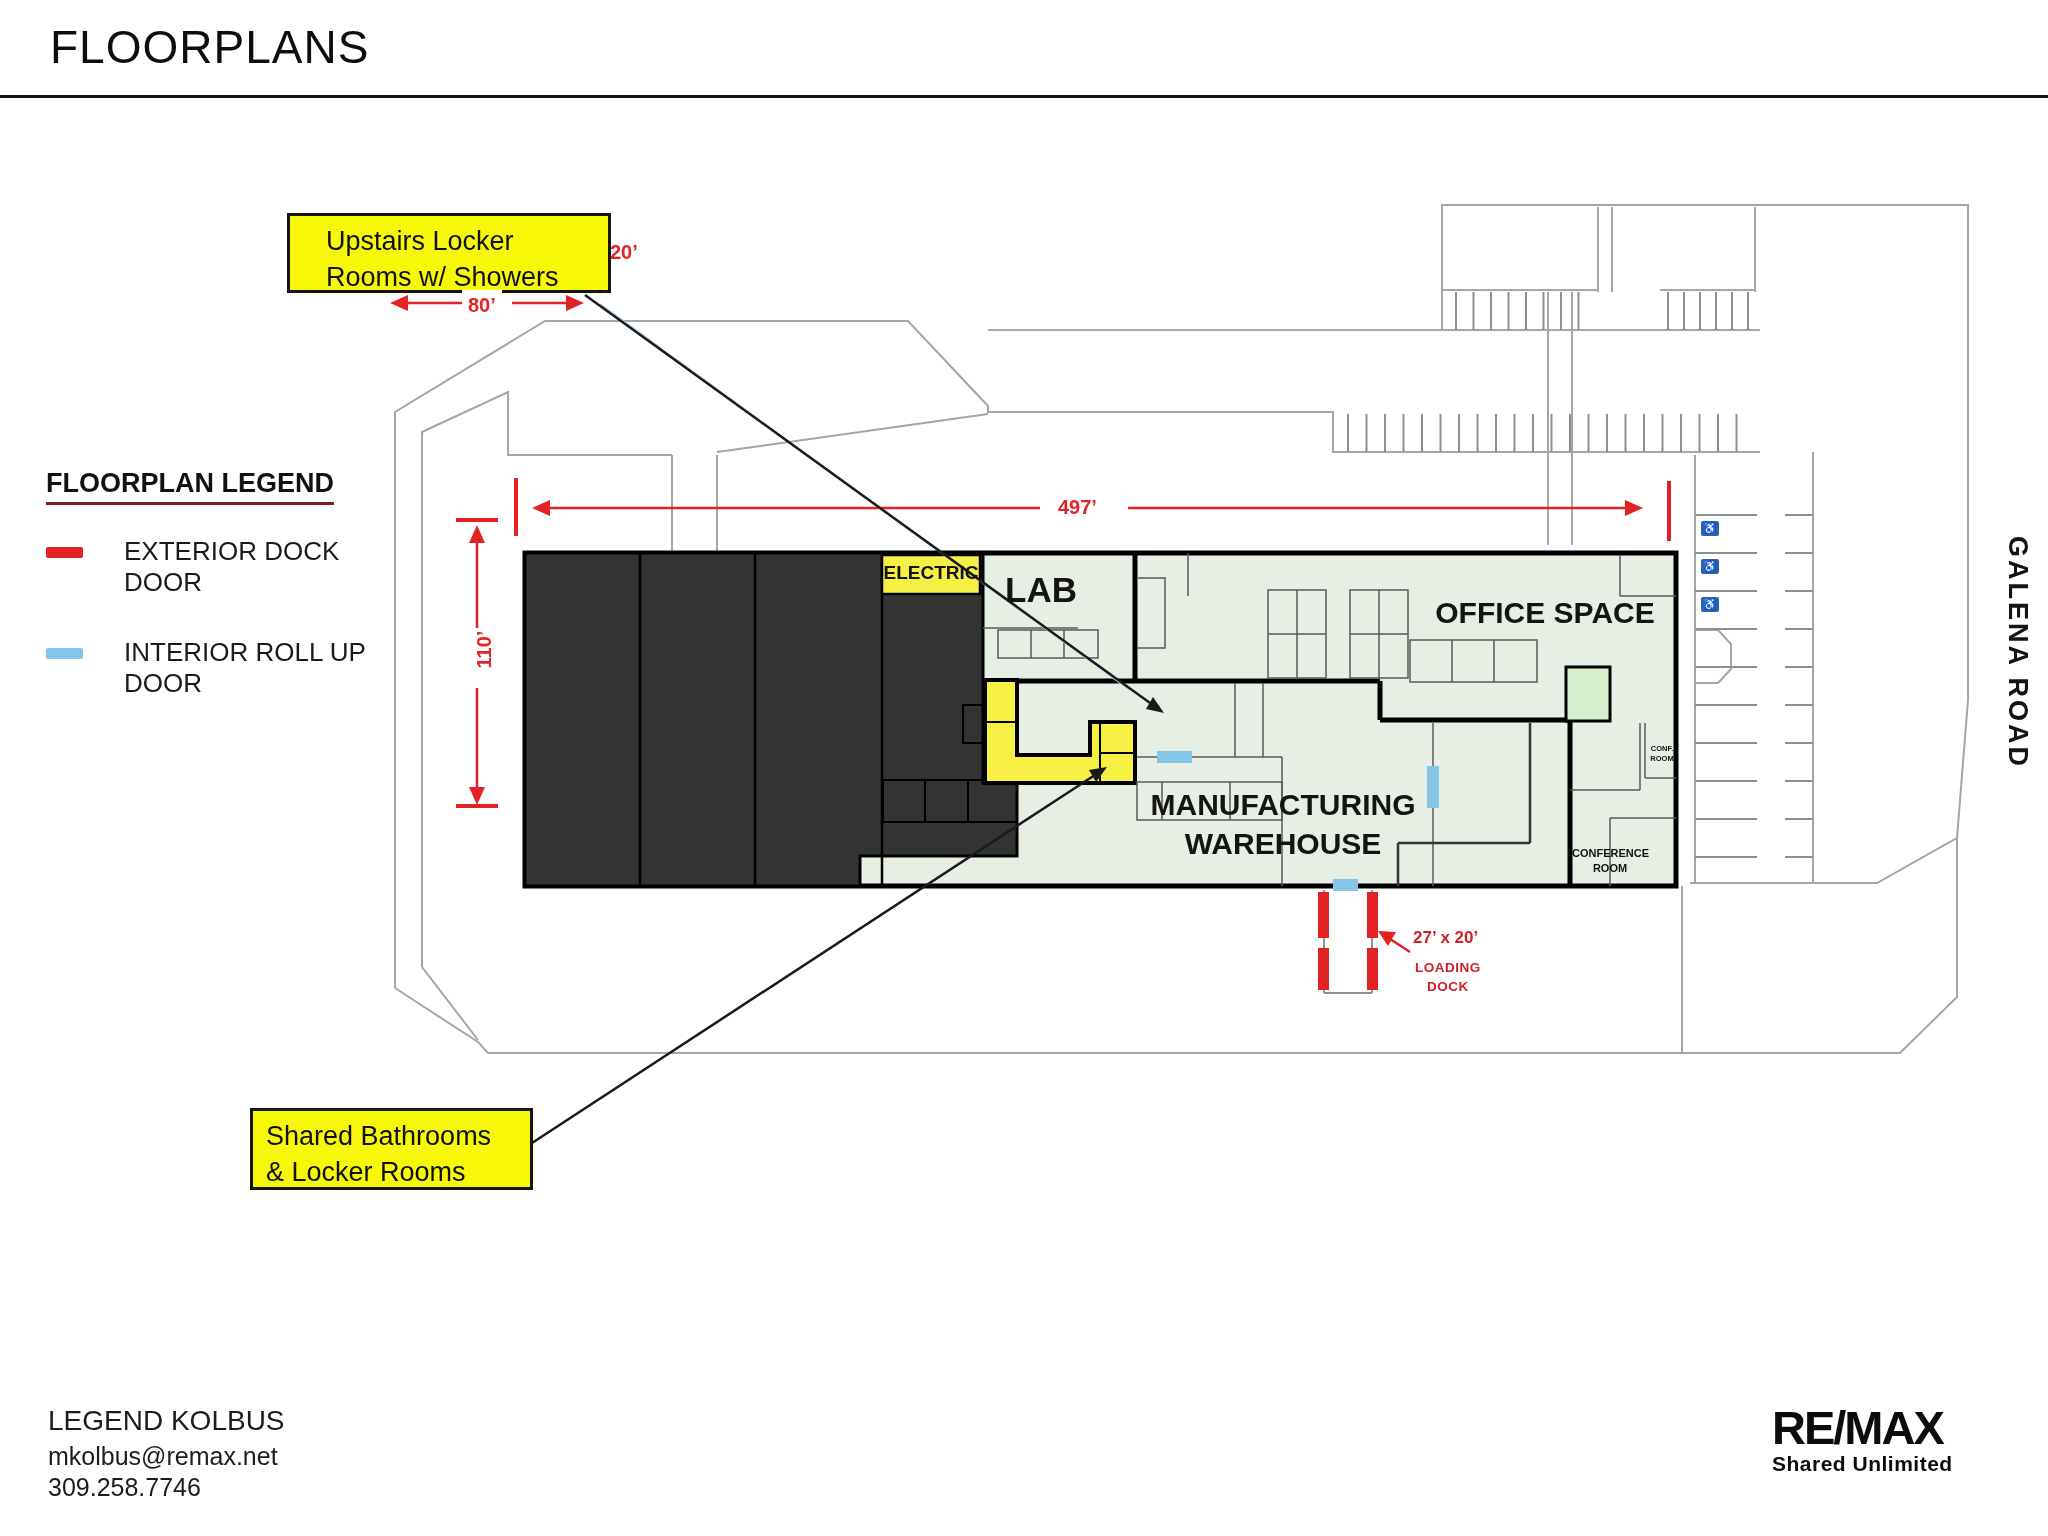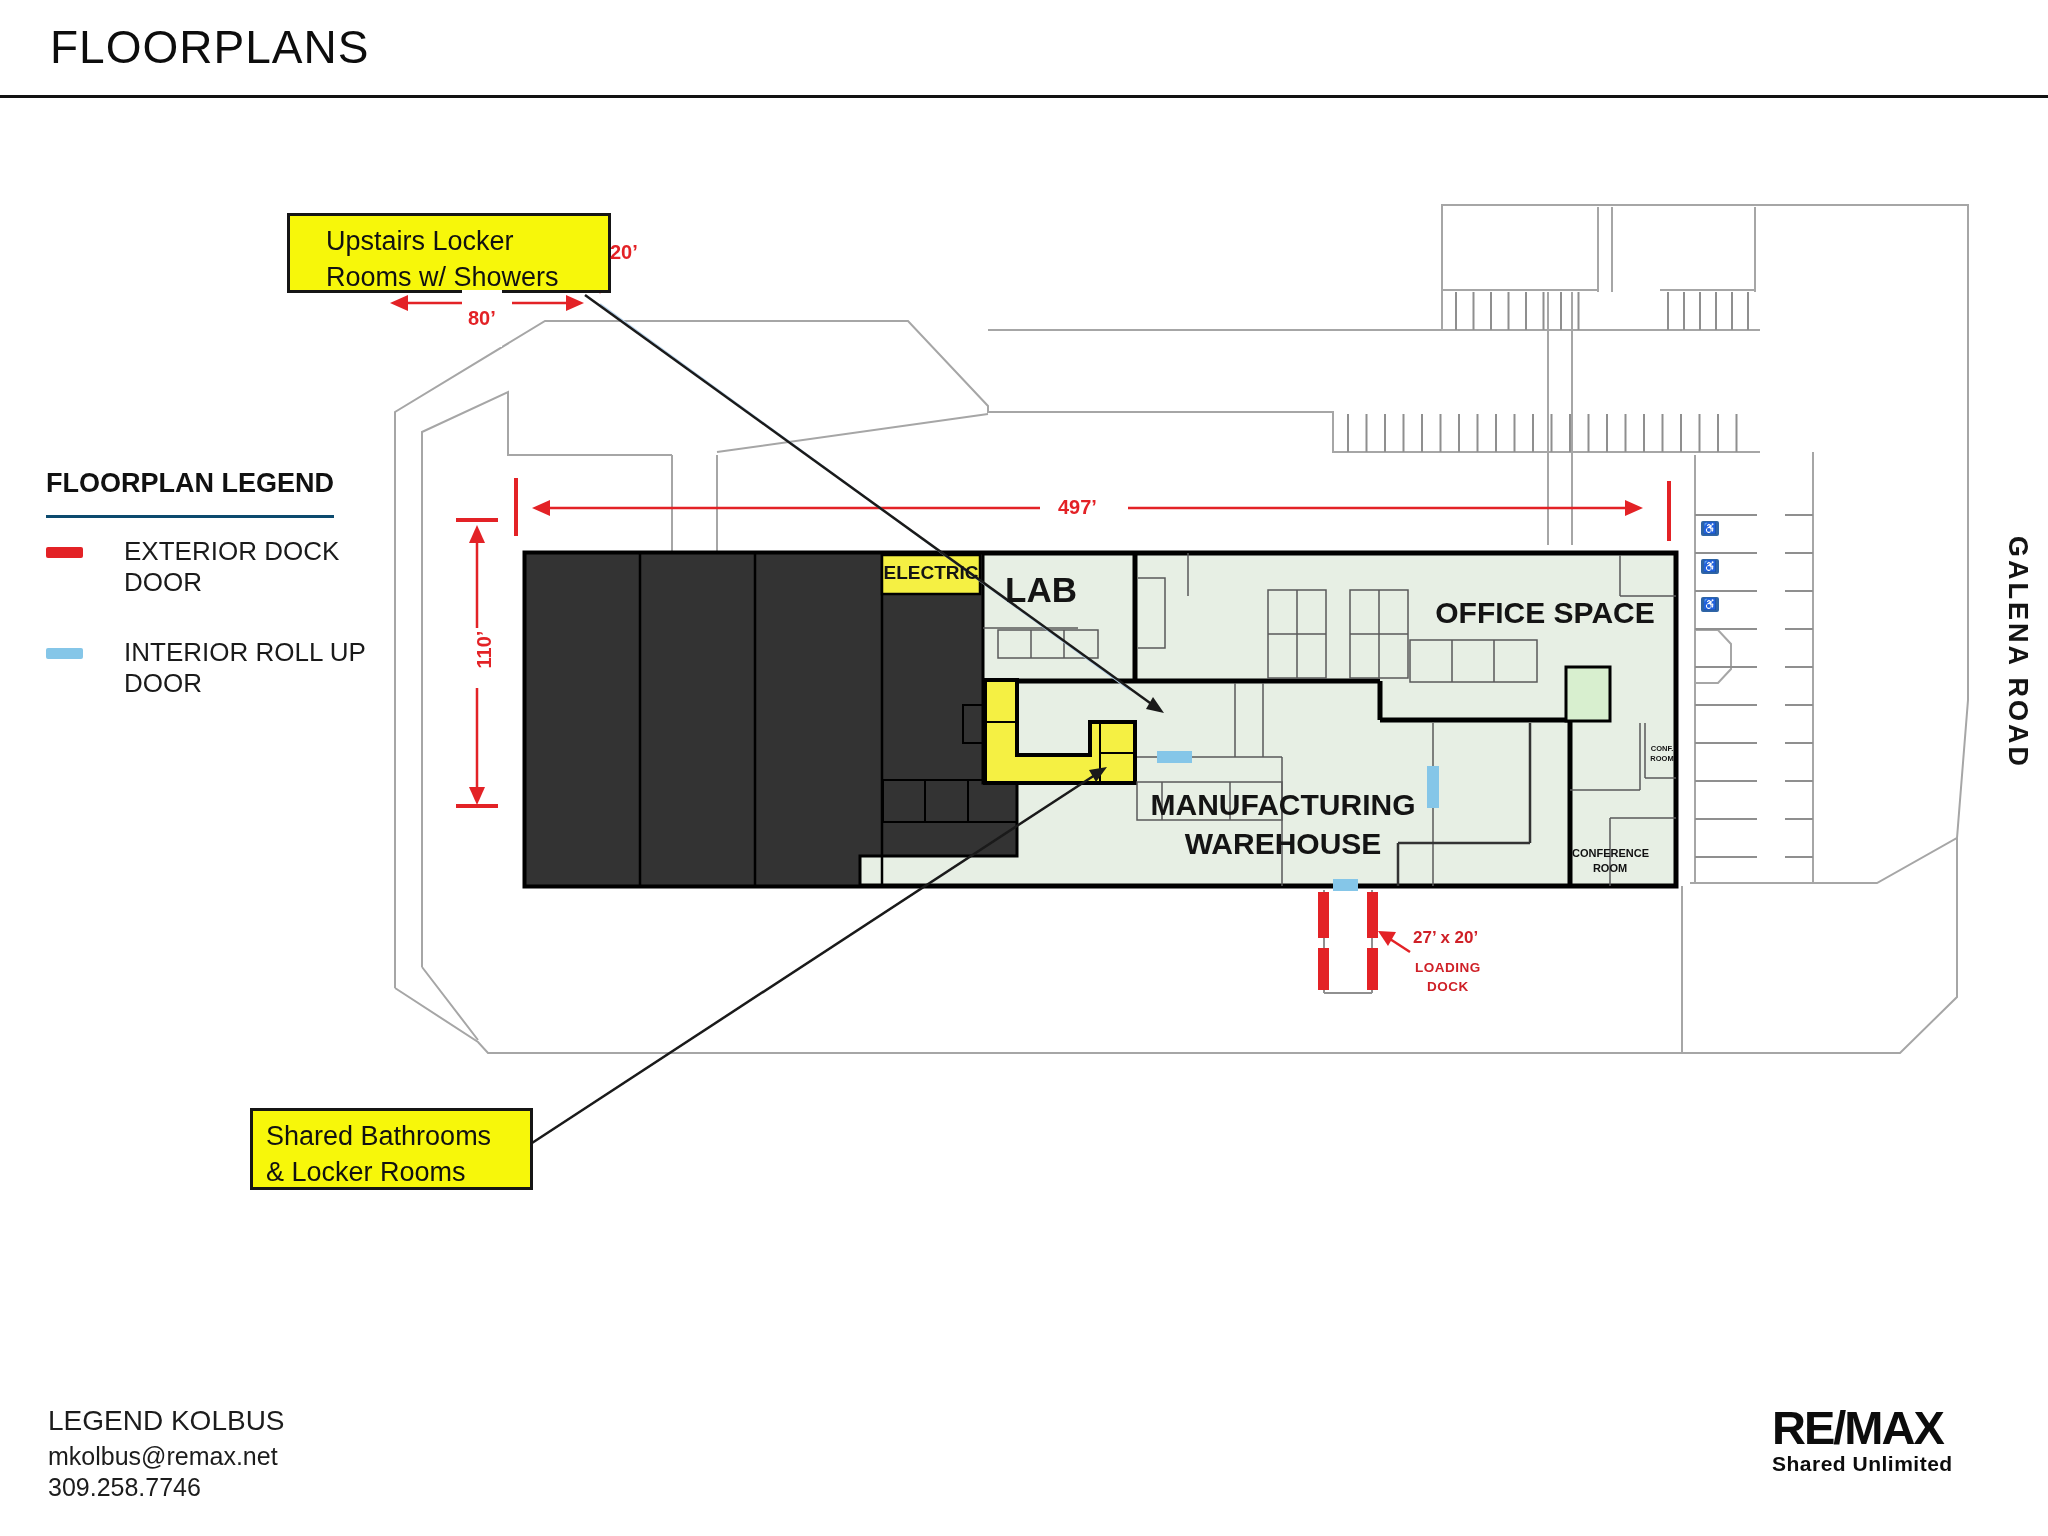--- a/index.html
+++ b/index.html
@@ -6,37 +6,37 @@
   #page{position:relative;width:2048px;height:1536px;background:#fff;overflow:hidden;
         font-family:"Liberation Sans", sans-serif;color:#111;}
   .abs{position:absolute;}
   #title{left:50px;top:20px;font-size:46px;font-weight:500;letter-spacing:1px;color:#0d0d0d;}
   #title-rule{left:0;top:95px;width:2048px;height:3px;background:#121212;}
   .callout{background:#f7f70a;border:3px solid #151515;font-size:27px;font-weight:500;
            line-height:1.32;padding:8px 10px 8px 13px;color:#111;}
   #callout-upstairs{left:287px;top:213px;width:272px;height:58px;padding-left:36px;}
   #callout-shared{left:250px;top:1108px;width:254px;height:60px;}
   #legend-title{left:46px;top:468px;font-size:27px;font-weight:700;
-                border-bottom:3px solid #0c4a6e;padding-bottom:16px;}
+                border-bottom:3px solid #7f1d1d;padding-bottom:3px;}
   .legend-dash{width:37px;height:11px;border-radius:2px;}
   .legend-label{font-size:26px;line-height:1.2;color:#1a1a1a;width:270px;}
   .red-dim{color:#e32226;font-weight:700;font-size:20px;}
   .room-label{font-weight:800;color:#141414;}
   .small-red{color:#cf2027;font-weight:700;}
   #galena{left:2002px;top:536px;font-size:27px;font-weight:700;letter-spacing:3px;
           writing-mode:vertical-rl;color:#141414;}
   .hc-icon{width:18px;height:15px;background:#2e64a5;border-radius:2px;color:#fff;
            font-size:11px;line-height:15px;text-align:center;}
   #footer-name{left:48px;top:1405px;font-size:28px;color:#1c1c1c;}
   #footer-email{left:48px;top:1442px;font-size:25px;color:#1c1c1c;}
   #footer-phone{left:48px;top:1473px;font-size:25px;color:#1c1c1c;}
   #logo{left:1772px;top:1404px;width:230px;}
   #logo-brand{font-size:47px;font-weight:900;letter-spacing:-2px;line-height:1;color:#0c0c0c;}
   #logo-sub{font-size:21px;font-weight:800;letter-spacing:0.5px;color:#0c0c0c;margin-top:1px;}
-  .dimlabel-bg{background:#fff;padding:17px 6px;}
+  .dimlabel-bg{background:#fff;padding:4px 6px;}
 </style>
 </head>
 <body>
 
 <div id="page">
 
   <svg class="abs" style="left:0;top:0" width="2048" height="1536" viewBox="0 0 2048 1536">
 
     <g stroke="#a6a6a6" stroke-width="2" fill="none">
       <path d="M395,988 L395,412 L545,321 L908,321 L988,406 L988,412 L1333,412 L1333,452 L1760,452"></path>

